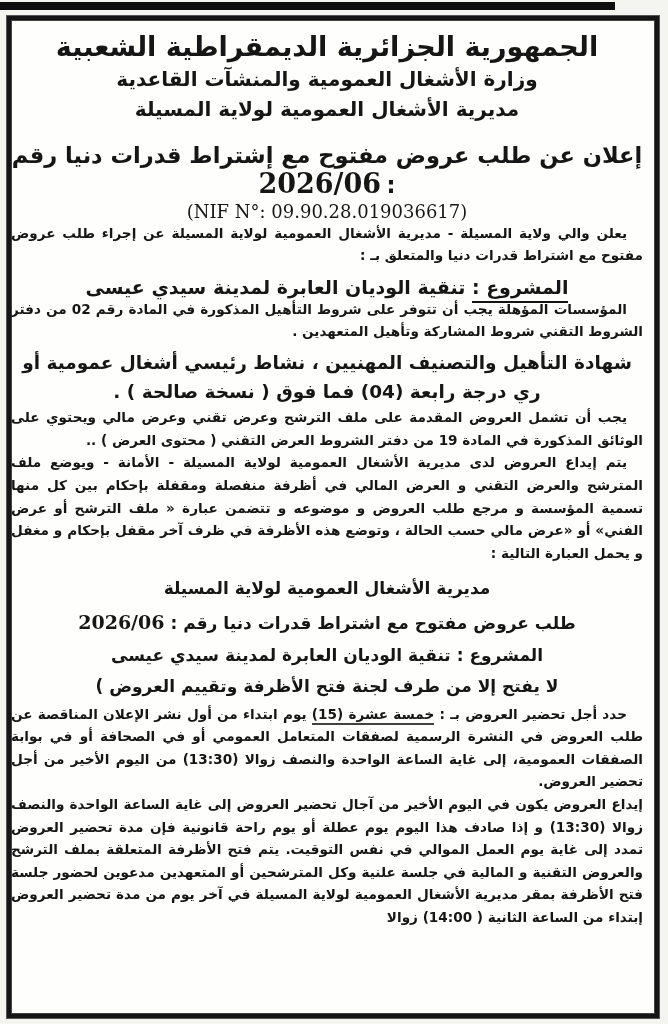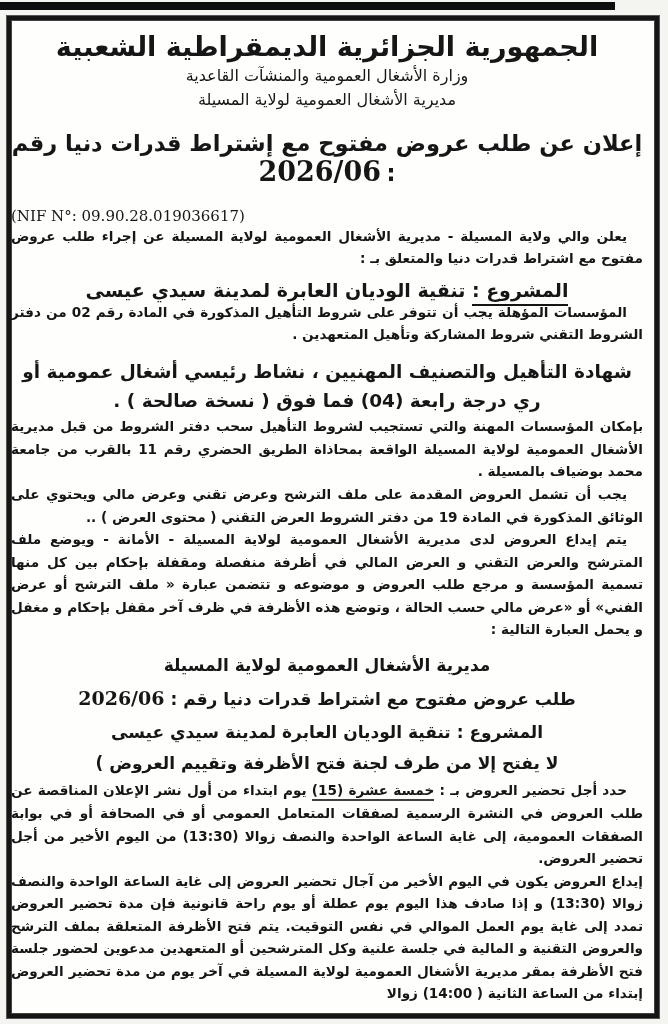--- a/index.html
+++ b/index.html
@@ -25,38 +25,39 @@
     background: #fefefc;
     padding: 10px 12px 8px 0;
     display: flex;
     flex-direction: column;
   }
   header { text-align: center; }
   .republic {
     font-size: 27px; font-weight: 900; line-height: 1.25;
   }
   .ministry, .directorate {
-    font-size: 16px; font-weight: 400; line-height: 1.5;
+    font-size: 20px; font-weight: 700; line-height: 1.5;
   }
   .title-row {
     text-align: center;
     margin-top: 18px;
     font-weight: 900;
   }
   .title-ar { font-size: 22.5px; }
   .title-num {
     font-family: "DejaVu Serif", serif;
     font-size: 27px; font-weight: 700;
     letter-spacing: .5px;
   }
   .nif {
+    text-align: center;
     direction: ltr;
     font-family: "DejaVu Serif", serif;
-    font-size: 15px;
-    margin-top: 20px;
+    font-size: 18px;
+    margin-top: 2px;
   }
   p.body {
     font-size: 13.6px;
     font-weight: 700;
     line-height: 1.66;
     text-align: justify;
     text-indent: 16px;
   }
   p.noindent { text-indent: 0; }
   .project-line {
@@ -68,21 +69,21 @@
   .project-label {
     border-bottom: 2.5px solid #141414;
     padding-bottom: 3px;
     text-align: right;
   }
   .cert-heading {
     text-align: center;
     font-size: 18.5px;
     font-weight: 900;
     line-height: 1.55;
-    margin-top: 12px;
+    margin-top: 6px;
   }
   .env-block {
     text-align: center;
     font-weight: 900;
     font-size: 17px;
     line-height: 1.85;
     margin-top: 9px;
   }
   .env-block .num {
     font-family: "DejaVu Serif", serif;
@@ -118,21 +119,20 @@
   <p class="body">يعلن والي ولاية المسيلة - مديرية الأشغال العمومية لولاية المسيلة عن إجراء طلب عروض مفتوح مع اشتراط قدرات دنيا والمتعلق بـ :</p>
 
   <div class="project-line">
     <span class="project-label">المشروع :</span><span> تنقية الوديان العابرة لمدينة سيدي عيسى</span>
   </div>
 
   <p class="body">المؤسسات المؤهلة يجب أن تتوفر على شروط التأهيل المذكورة في المادة رقم 02 من دفتر الشروط التقني شروط المشاركة وتأهيل المتعهدين .</p>
 
   <div class="cert-heading">شهادة التأهيل والتصنيف المهنيين ، نشاط رئيسي أشغال عمومية أو ري درجة رابعة (04) فما فوق ( نسخة صالحة ) .</div>
 
-  <p class="body noindent">بإمكان المؤسسات المهنة والتي تستجيب لشروط التأهيل سحب دفتر الشروط من قبل مديرية الأشغال العمومية لولاية المسيلة الواقعة بمحاذاة الطريق الحضري رقم 11 بالقرب من جامعة محمد بوضياف بالمسيلة .</p>
 
   <p class="body">يجب أن تشمل العروض المقدمة على ملف الترشح وعرض تقني وعرض مالي ويحتوي على الوثائق المذكورة في المادة 19 من دفتر الشروط العرض التقني ( محتوى العرض ) ..</p>
 
   <p class="body">يتم إيداع العروض لدى مديرية الأشغال العمومية لولاية المسيلة - الأمانة - ويوضع ملف المترشح والعرض التقني و العرض المالي في أظرفة منفصلة ومقفلة بإحكام بين كل منها تسمية المؤسسة و مرجع طلب العروض و موضوعه و تتضمن عبارة « ملف الترشح أو عرض الفني» أو «عرض مالي حسب الحالة ، وتوضع هذه الأظرفة في ظرف آخر مقفل بإحكام و مغفل و يحمل العبارة التالية :</p>
 
   <div class="env-block">
     <div>مديرية الأشغال العمومية لولاية المسيلة</div>
     <div>
       <span>طلب عروض مفتوح مع اشتراط قدرات دنيا رقم :</span>
       <span class="num ltr">2026/06</span>

